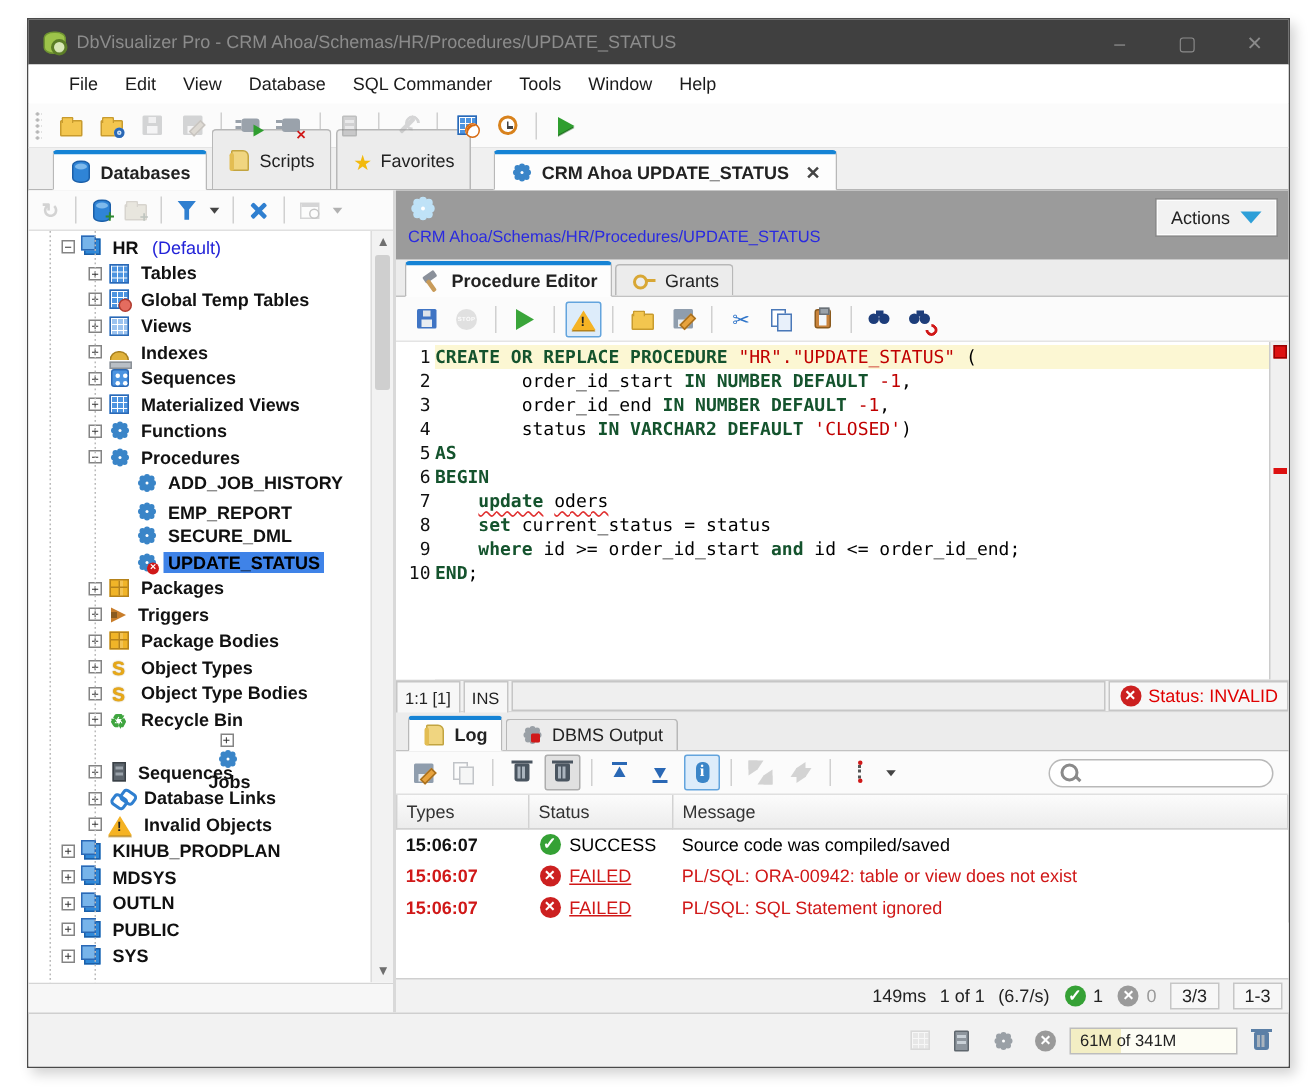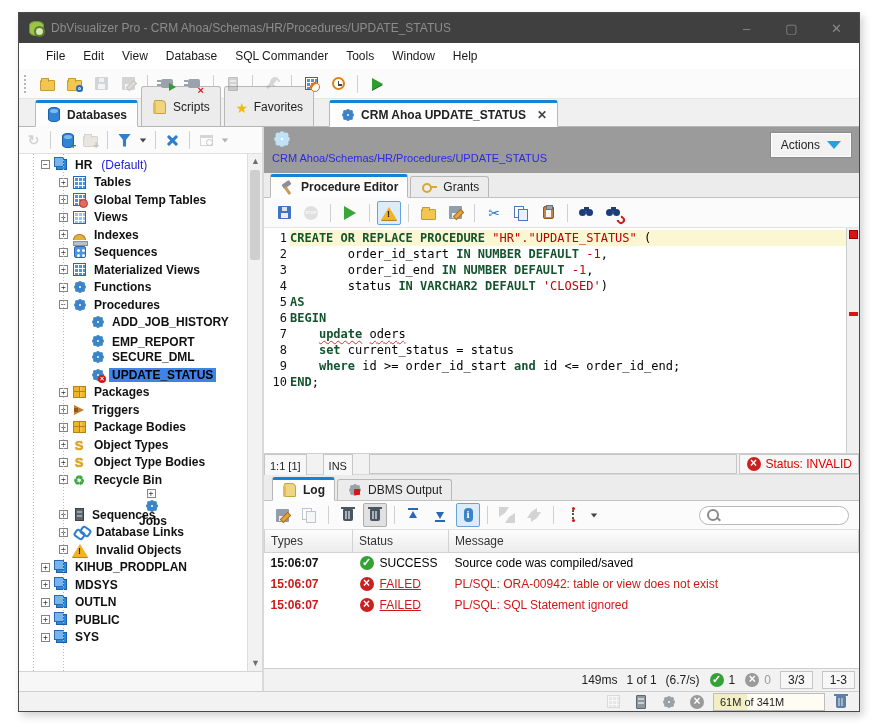--- a/index.html
+++ b/index.html
@@ -91,21 +91,21 @@
   .tk-str { color:#c00000; }
   .tk-num { color:#c00000; }
   .tk-pl { color:#000; }
   .tk-err { text-decoration:underline wavy #e03030 1px; text-underline-offset:2px; text-decoration-skip-ink:none; }
   .err-strip { width:13px; flex:none; background:#f0f0f0; border-left:1px solid #ccc; position:relative; }
   .err-strip .e-top { position:absolute; top:2px; left:2px; width:9px; height:9px; background:#dd1111; border:1px solid #990000; }
   .err-strip .e-mark { position:absolute; top:84px; left:2px; width:9px; height:4px; background:#dd1111; }
 
   
   .estatus { height:21px; flex:none; display:flex; align-items:stretch; background:#f2f2f2; font-size:11px; color:#222; border-bottom:1px solid #d8d8d8;}
-  .estatus .cell { border:1px solid #c6c6c6; background:#f7f7f7; display:flex; align-items:center; padding:11px 5px; margin-right:16px; }
+  .estatus .cell { border:1px solid #c6c6c6; background:#f7f7f7; display:flex; align-items:center; padding:11px 5px; margin-right:2px; }
   .estatus .progress { flex:1 1 auto; border:1px solid #c6c6c6; background:#efefef; margin-right:2px; }
   .estatus .stat-invalid { border:1px solid #c6c6c6; background:#f7f7f7; display:flex; align-items:center; gap:4px; padding:0 6px; color:#e00000; font-size:12px; }
 
   
   .ltabs { height:26px; background:#ececec; border-bottom:1px solid #c2c2c2; display:flex; align-items:flex-end; padding-left:8px; flex:none; }
   .log-toolbar { height:29px; background:#fbfbfb; border-bottom:1px solid #e0e0e0; display:flex; align-items:center; gap:3px; padding-left:6px; flex:none; }
   .search-box { margin-left:auto; margin-right:10px; width:150px; height:19px; border:1px solid #b9b9b9; border-radius:10px; background:#fff; display:flex; align-items:center; padding:0 6px; gap:4px; }
   .search-box input { border:none; outline:none; flex:1 1 auto; font-size:11px; width:60px; background:transparent; }
 
   table.logtable { border-collapse:collapse; width:100%; font-size:12px; table-layout:fixed; }
@@ -116,21 +116,21 @@
   .t-red  { font-weight:bold; color:#d01818; }
   .msg-red { color:#d01818; }
   .status-cell { display:flex; align-items:center; gap:5px; }
   .status-failed { color:#d01818; text-decoration:underline; }
   .log-filler { flex:1 1 auto; background:#fff; }
   .log-status { height:23px; flex:none; background:#f2f2f2; border-top:1px solid #cfcfcf; display:flex; align-items:center; justify-content:flex-end; gap:9px; font-size:12px; color:#222; padding-right:4px; }
   .ls-box { border:1px solid #c6c6c6; background:#f7f7f7; padding:1px 7px; }
   .ls-cnt { display:flex; align-items:center; gap:4px; }
 
   
-  .statusbar { height:20px; flex:none; border-top:1px solid #cfcfcf; background:#f2f2f2; display:flex; align-items:center; justify-content:flex-end; gap:4px; padding-right:6px; }
+  .statusbar { height:36px; flex:none; border-top:1px solid #cfcfcf; background:#f2f2f2; display:flex; align-items:center; justify-content:flex-end; gap:4px; padding-right:6px; }
   .mem-bar { width:112px; height:18px; border:1px solid #bdbdbd; background:linear-gradient(90deg,#f3eec4 0 30%, #fdfdf4 30%); font-size:11px; color:#222; display:flex; align-items:center; padding-left:6px; }
 
   
   .ic { position:relative; display:inline-block; width:16px; height:16px; flex:none; }
   .ic14 { width:14px; height:14px; }
 
   .i-cyl { background:#2f84d6; border-radius:45%/22%; border:1px solid #1b5fa8; }
   .i-cyl::before { content:""; position:absolute; left:1px; right:1px; top:1px; height:4px; background:#7db9ec; border-radius:50%; }
   .ic.i-cyl { width:12px; height:15px; margin:0 2px; }
 

